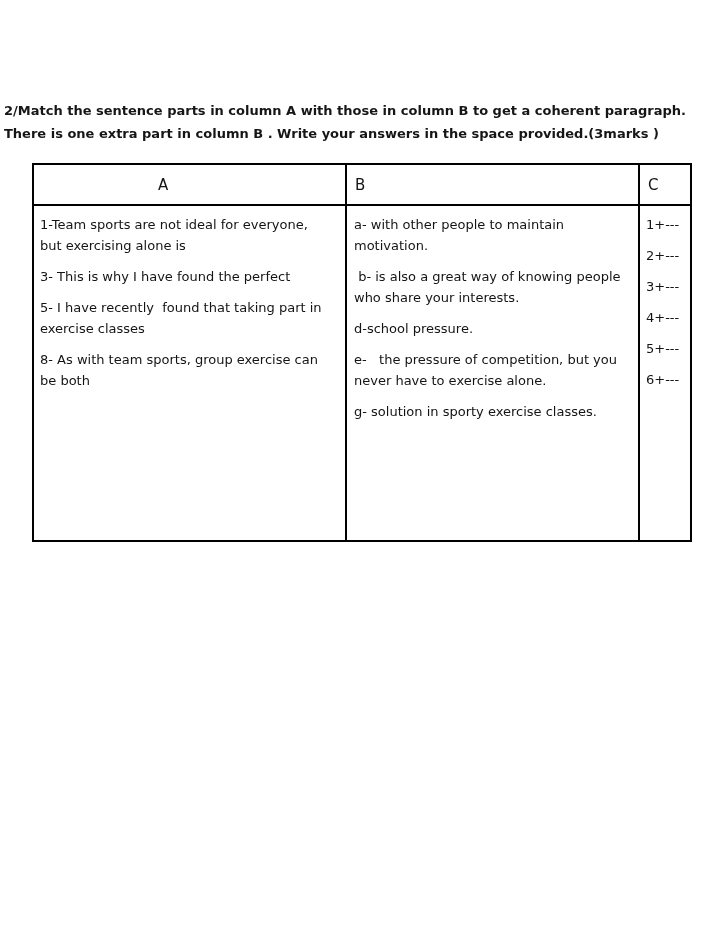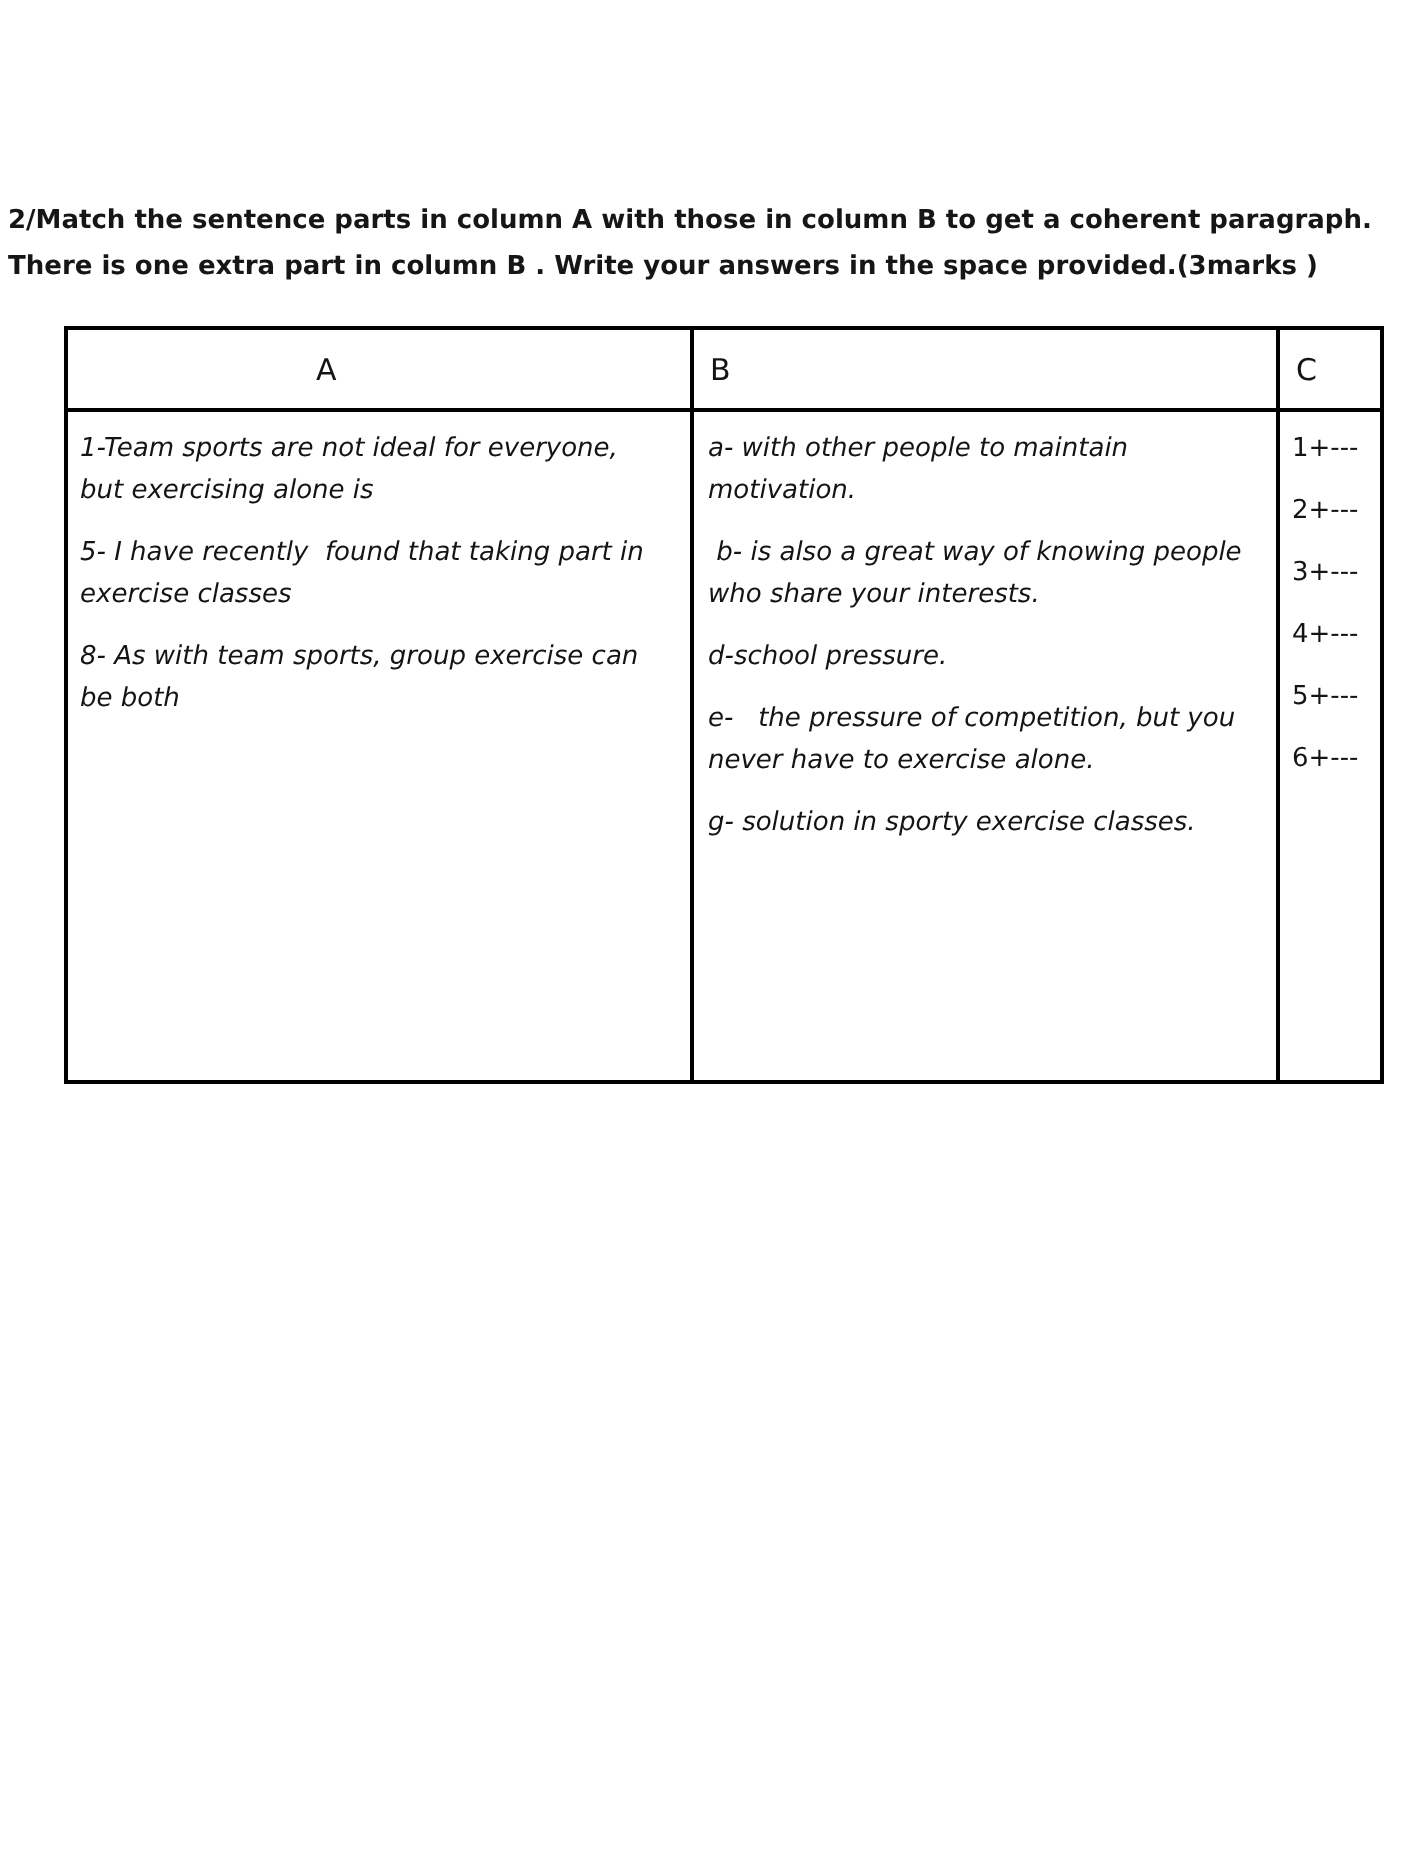--- a/index.html
+++ b/index.html
@@ -55,21 +55,20 @@
     font-size: 13px;
     line-height: 21px;
   }
   .body-a { padding-left: 6px; padding-right: 5px; }
   .body-b { padding-left: 7px; padding-right: 4px; }
   .body-c { padding-left: 6px; padding-right: 2px; }
 
   .item {
     white-space: pre-wrap;
     margin: 0 0 10px 0;
-    font-style: italic;
   }
   .slot {
     white-space: pre;
     margin: 0 0 10px 0;
   }
 </style>
 </head>
 <body>
 
 <div class="instructions">
@@ -85,20 +84,21 @@
   <div class="cell hdr col-b hdr-b">
     <span>B</span>
   </div>
   <div class="cell hdr col-c hdr-c">
     <span>C</span>
   </div>
 
   <div class="cell body-cell body-a">
     <div class="item">1-Team sports are not ideal for everyone,
 but exercising alone is</div>
+    <div class="item">3- This is why I have found the perfect</div>
     <div class="item">5- I have recently  found that taking part in
 exercise classes</div>
     <div class="item">8- As with team sports, group exercise can
 be both</div>
   </div>
 
   <div class="cell body-cell col-b body-b">
     <div class="item">a- with other people to maintain
 motivation.</div>
     <div class="item"> b- is also a great way of knowing people

